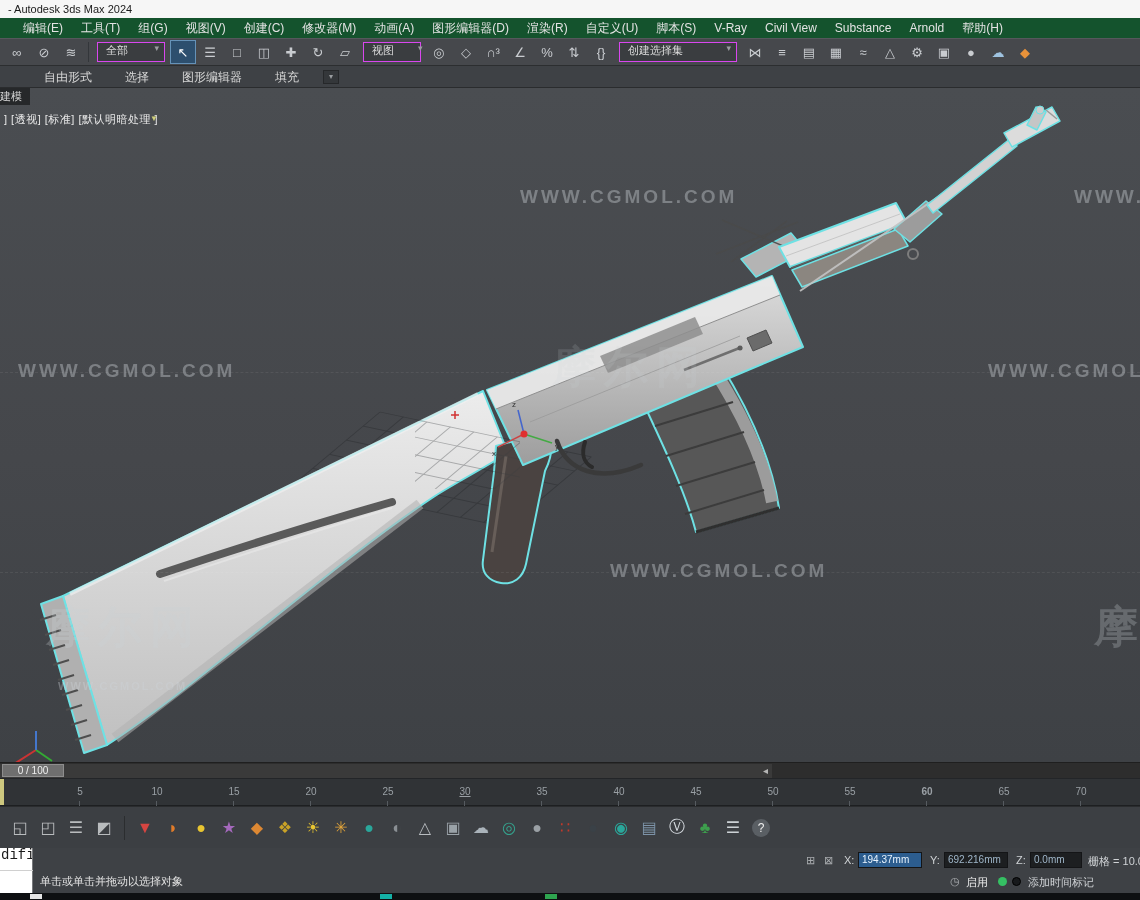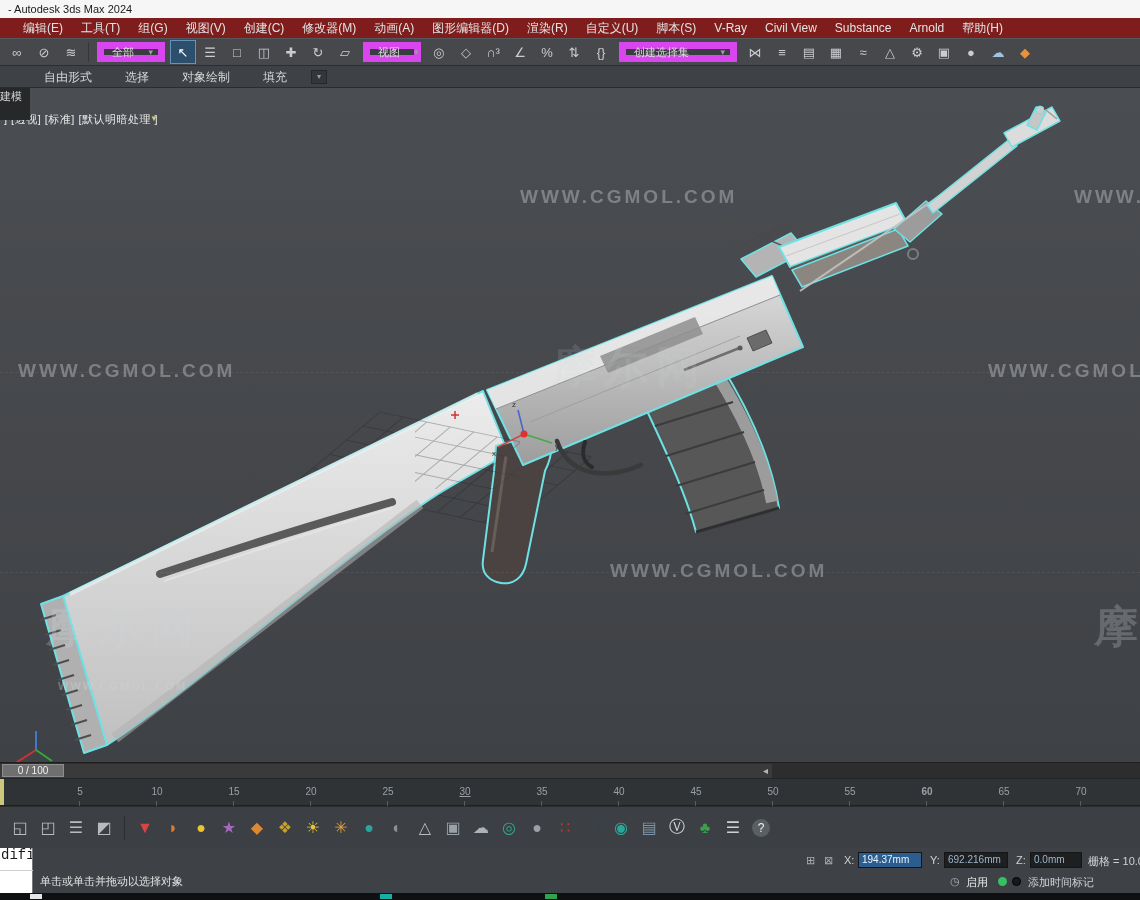--- a/index.html
+++ b/index.html
@@ -4,38 +4,38 @@
 <style>
   *{margin:0;padding:0;box-sizing:border-box}
   html,body{background:#26282a}
   body{font-family:"Liberation Sans",sans-serif}
   #app{position:relative;width:1140px;height:900px;overflow:hidden;background:#47494d;user-select:none}
 
   
   .title-bar{position:absolute;top:0;left:0;right:0;height:18px;background:#f6f6f6;color:#1a1a1a;font-size:11px;line-height:18px;padding-left:8px}
 
   
-  .menu-bar{position:absolute;top:18px;left:0;right:0;height:20px;background:#7f1d1d;display:flex;align-items:center;padding-left:14px}
+  .menu-bar{position:absolute;top:18px;left:0;right:0;height:20px;background:#14532d;display:flex;align-items:center;padding-left:14px}
   .menu-item{color:#e3e3e3;font-size:12px;padding:0 9px;line-height:20px;white-space:nowrap;cursor:default}
 
   
   .toolbar-main{position:absolute;top:38px;left:0;right:0;height:28px;background:#46484c;border-top:1px solid #55585c;border-bottom:1px solid #2c2e30;display:flex;align-items:center;padding-left:4px;gap:1px}
   .tb-run{display:flex;align-items:center;gap:1px}
   .tb-icon{width:26px;height:24px;display:flex;align-items:center;justify-content:center;color:#c9ccd0;font-size:13px;border:1px solid transparent;white-space:nowrap}
   .tb-icon.active{background:#2d4f6e;border-color:#6592b8;color:#fff}
-  .tb-dd{height:20px;background:#3a3d40;border:7px solid #d946ef;display:flex;align-items:center;justify-content:space-between;color:#dcdcdc;font-size:11px;padding:0 5px 0 8px;margin:0 4px;gap:14px;white-space:nowrap}
+  .tb-dd{height:20px;background:#3a3d40;border:1px solid #d946ef;display:flex;align-items:flex-start;justify-content:space-between;color:#dcdcdc;font-size:11px;padding:0 5px 0 8px;margin:0 4px;gap:24px;white-space:nowrap}
   .dd-filter{width:68px}.dd-view{width:58px}.dd-set{width:118px}
   .tb-dd .caret{color:#9a9da0;font-size:9px}
   .tb-sep{width:1px;height:20px;background:#33363a;margin:0 3px}
 
   
   .ribbon-row{position:absolute;top:66px;left:0;right:0;height:22px;background:#3e4145;border-bottom:1px solid #2a2c2e;display:flex;align-items:center;padding-left:28px}
   .ribbon-tab{color:#d8d8d8;font-size:12px;padding:0 16px;line-height:22px;white-space:nowrap}
   .ribbon-caret{width:16px;height:14px;background:#34373a;border:1px solid #26282a;color:#9a9da0;font-size:8px;display:flex;align-items:center;justify-content:center;margin-left:8px}
-  .modeling-tab{position:absolute;top:88px;left:0;width:30px;height:32px;background:#26282a;color:#d8d8d8;font-size:11px;line-height:16px;padding-left:0;overflow:hidden;white-space:nowrap;z-index:6}
+  .modeling-tab{position:absolute;top:88px;left:0;width:30px;height:17px;background:#26282a;color:#d8d8d8;font-size:11px;line-height:16px;padding-left:0;overflow:hidden;white-space:nowrap;z-index:6}
 
   
   .viewport{position:absolute;top:88px;left:0;width:1140px;height:674px;background:linear-gradient(180deg,#4a4d51,#45474b 55%,#3e4145);overflow:hidden}
   .vp-label{position:absolute;left:4px;top:24px;color:#e8e8e8;font-size:11px;letter-spacing:.5px;z-index:4;white-space:nowrap}
   .vp-funnel{position:absolute;left:150px;top:26px;color:#cfcf7a;font-size:8px;z-index:4}
   svg.scene{position:absolute;left:0;top:16px;z-index:1;font-family:"Liberation Sans",sans-serif}
   .wm{position:absolute;color:rgba(205,211,216,.40);font-weight:bold;font-size:19px;letter-spacing:3px;white-space:nowrap;z-index:3}
   .wm-cn{position:absolute;color:rgba(205,211,216,.27);font-weight:bold;font-size:44px;letter-spacing:8px;white-space:nowrap;z-index:3}
   .wm-cn.center{opacity:.55}
   .wm-small{position:absolute;color:rgba(205,211,216,.38);font-size:11px;letter-spacing:2px;font-weight:bold;white-space:nowrap;z-index:3}
@@ -165,21 +165,21 @@
         <span class="tb-icon" data-name="cloud-render-icon" style="color: rgb(159, 195, 224);">☁</span>
         <span class="tb-icon" data-name="arnold-render-icon" style="color: rgb(232, 146, 58);">◆</span>
       </div>
   </div>
 
   <div class="ribbon-row" data-name="ribbon-tab-bar">
     <div class="tb-run" data-name="ribbon-tabs">
 
     <span class="ribbon-tab" data-name="ribbon-tab">自由形式</span>
         <span class="ribbon-tab" data-name="ribbon-tab">选择</span>
-        <span class="ribbon-tab" data-name="ribbon-tab">对象绘制</span>
+        <span class="ribbon-tab" data-name="ribbon-tab">图形编辑器</span>
         <span class="ribbon-tab" data-name="ribbon-tab">填充</span>
       </div>
     <span class="ribbon-caret" data-name="ribbon-options-caret">▾</span>
   </div>
   <div class="modeling-tab" data-name="ribbon-tab-modeling">建模</div>
 
   <div class="viewport" data-name="perspective-viewport">
     <span class="vp-label" data-name="viewport-label">] [透视] [标准] [默认明暗处理 ]</span>
     <span class="vp-funnel" data-name="viewport-filter-icon">▼</span>
 

